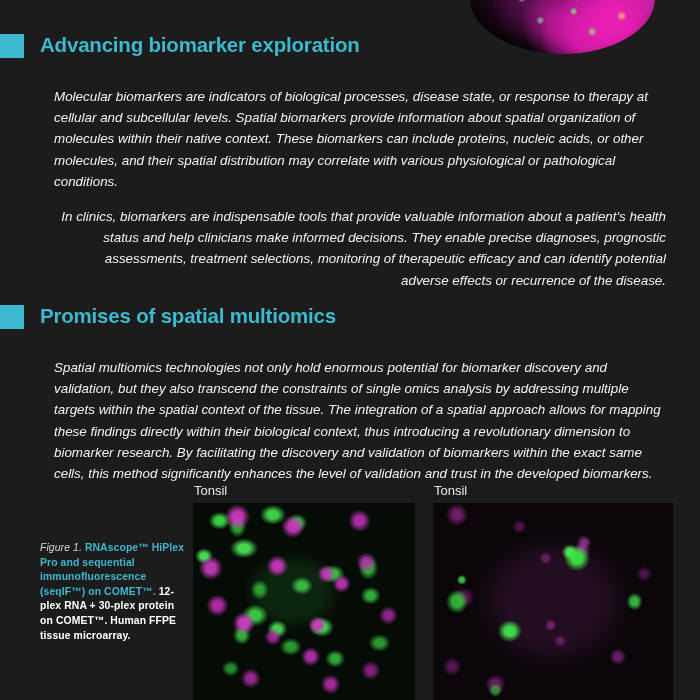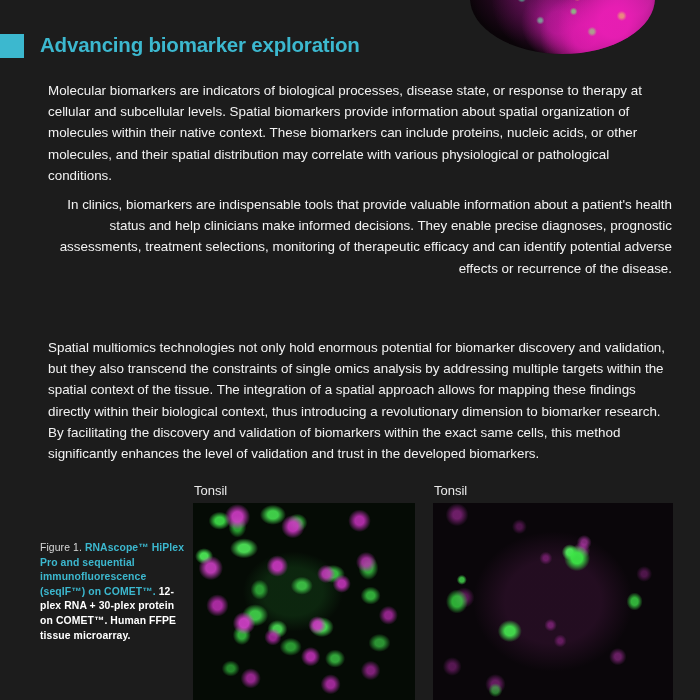--- a/index.html
+++ b/index.html
@@ -100,37 +100,38 @@
   .body-block {
     position: absolute;
     left: 40px;
     width: 640px;
     font-size: 13.4px;
     line-height: 21.2px;
     color: #f2f2f2;
     font-weight: 400;
   }
   #para-block-1 { top: 72px; }
-  #para-block-2 { top: 329px; width: 644px; }
-  .para { margin: 8px; }
+  #para-block-2 { top: 343px; width: 644px; }
+  .para { margin: 14px; font-style: italic; }
   .para + .para { margin-top: 0; text-align: right; }
 
   
   .figure-caption {
     position: absolute;
     left: 40px;
     top: 541px;
     width: 148px;
     font-size: 10.4px;
     line-height: 14.6px;
     font-weight: bold;
     color: #ffffff;
     letter-spacing: 0.1px;
   }
   .figure-caption .fig-label {
+    font-style: italic;
     font-weight: normal;
     color: #d8d8d8;
   }
   .figure-caption .teal { color: #3cb8cf; }
 
   .panel-label {
     position: absolute;
     font-size: 13px;
     color: #e9e9e9;
     font-weight: 400;
@@ -238,20 +239,24 @@
   <div class="section-head" id="head1">
     <span class="accent-square"></span>
     <span class="section-title">Advancing biomarker exploration</span>
   </div>
 
   <div class="body-block" id="para-block-1">
     <p class="para">Molecular biomarkers are indicators of biological processes, disease state, or response to therapy at cellular and subcellular levels. Spatial biomarkers provide information about spatial organization of molecules within their native context. These biomarkers can include proteins, nucleic acids, or other molecules, and their spatial distribution may correlate with various physiological or pathological conditions.</p>
     <p class="para">In clinics, biomarkers are indispensable tools that provide valuable information about a patient's health status and help clinicians make informed decisions. They enable precise diagnoses, prognostic assessments, treatment selections, monitoring of therapeutic efficacy and can identify potential adverse effects or recurrence of the disease.</p>
   </div>
 
+  <div class="section-head" id="head2">
+    <span class="accent-square"></span>
+    <span class="section-title">Promises of spatial multiomics</span>
+  </div>
 
   <div class="body-block" id="para-block-2">
     <p class="para">Spatial multiomics technologies not only hold enormous potential for biomarker discovery and validation, but they also transcend the constraints of single omics analysis by addressing multiple targets within the spatial context of the tissue. The integration of a spatial approach allows for mapping these findings directly within their biological context, thus introducing a revolutionary dimension to biomarker research. By facilitating the discovery and validation of biomarkers within the exact same cells, this method significantly enhances the level of validation and trust in the developed biomarkers.</p>
   </div>
 
   <div class="figure-caption">
     <span class="fig-label">Figure 1.</span>
     <span class="teal">RNAscope™ HiPlex Pro and sequential immunofluorescence (seqIF™) on COMET™.</span>
     <span>12-plex RNA + 30-plex protein on COMET™. Human FFPE tissue microarray.</span>
   </div>

